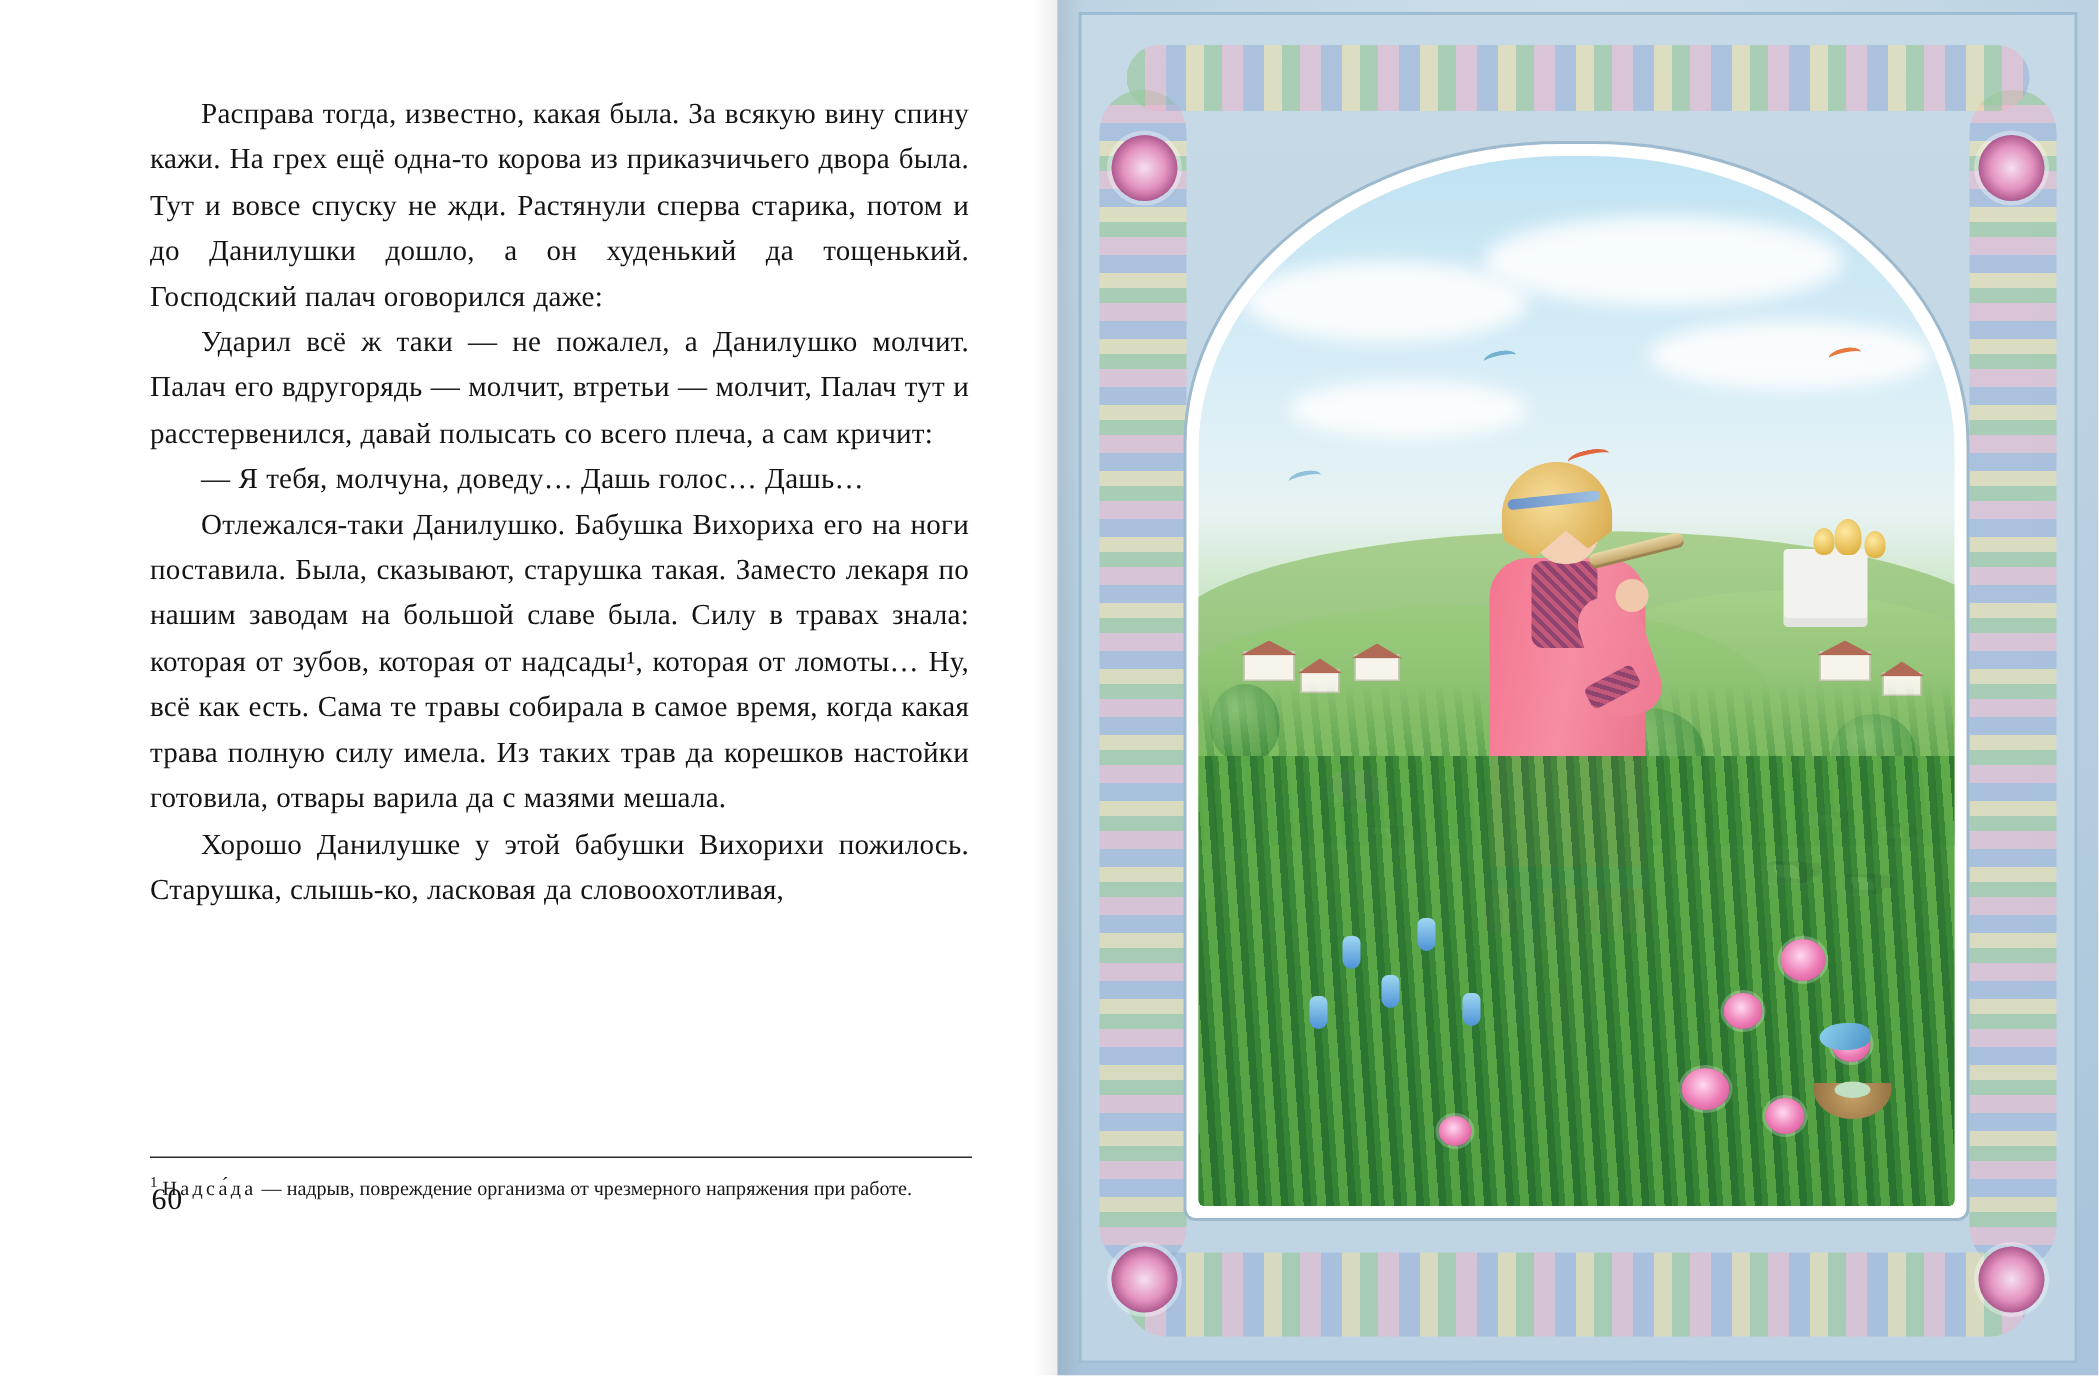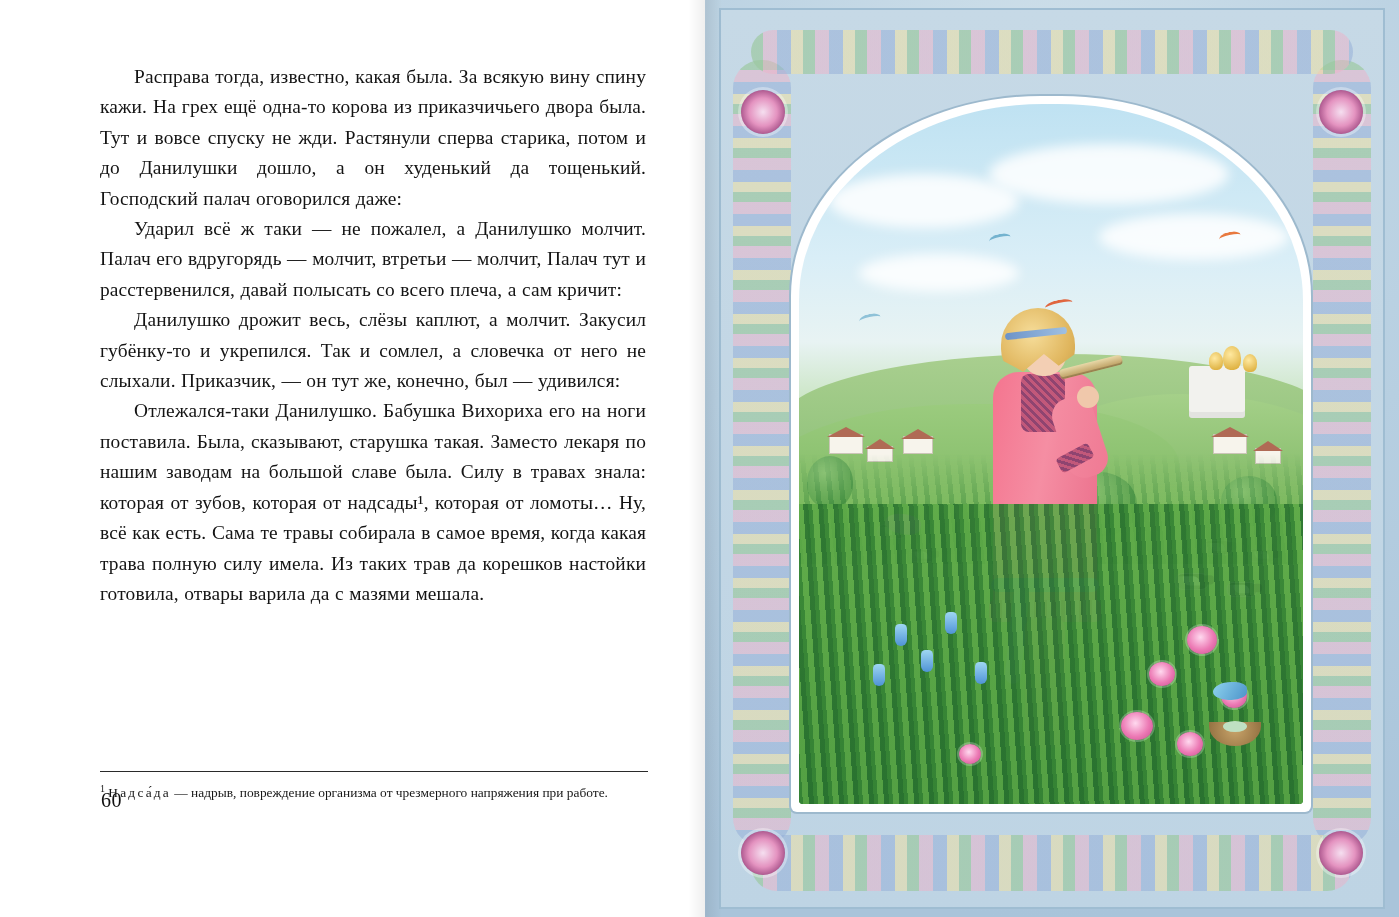--- a/index.html
+++ b/index.html
@@ -413,22 +413,23 @@
 </head>
 <body>
 
 <div id="book">
 
   <div id="page-left">
 
     <div id="text-column">
       <p class="para">Расправа тогда, известно, какая была. За всякую вину спину кажи. На грех ещё одна-то корова из приказчичьего двора была. Тут и вовсе спуску не жди. Растянули сперва старика, потом и до Данилушки дошло, а он худенький да тощенький. Господский палач оговорился даже:</p>
       <p class="para">Ударил всё ж таки — не пожалел, а Данилушко молчит. Палач его вдругорядь — молчит, втретьи — молчит, Палач тут и расстервенился, давай полысать со всего плеча, а сам кричит:</p>
-      <p class="para">Данилушко дрожит весь, слёзы каплют, а молчит. Закусил губёнку-то и укрепился. Так и сомлел, а словечка от него не слыхали. Приказчик, — он тут же, конечно, был — удивился:</p>
+      <p class="para">— Я тебя, молчуна, доведу… Дашь голос… Дашь…</p>
       <p class="para">Отлежался-таки Данилушко. Бабушка Вихориха его на ноги поставила. Была, сказывают, старушка такая. Заместо лекаря по нашим заводам на большой славе была. Силу в травах знала: которая от зубов, которая от надсады¹, которая от ломоты… Ну, всё как есть. Сама те травы собирала в самое время, когда какая трава полную силу имела. Из таких трав да корешков настойки готовила, отвары варила да с мазями мешала.</p>
+      <p class="para">Хорошо Данилушке у этой бабушки Вихорихи пожилось. Старушка, слышь-ко, ласковая да словоохотливая,</p>
     </div>
 
     <div id="footnote-rule"></div>
 
     <div id="footnote">
       <span class="fn-mark">1</span>
       <span class="fn-term">Надса́да</span>
       <span> — надрыв, повреждение организма от чрезмерного напряжения при работе.</span>
     </div>
 

